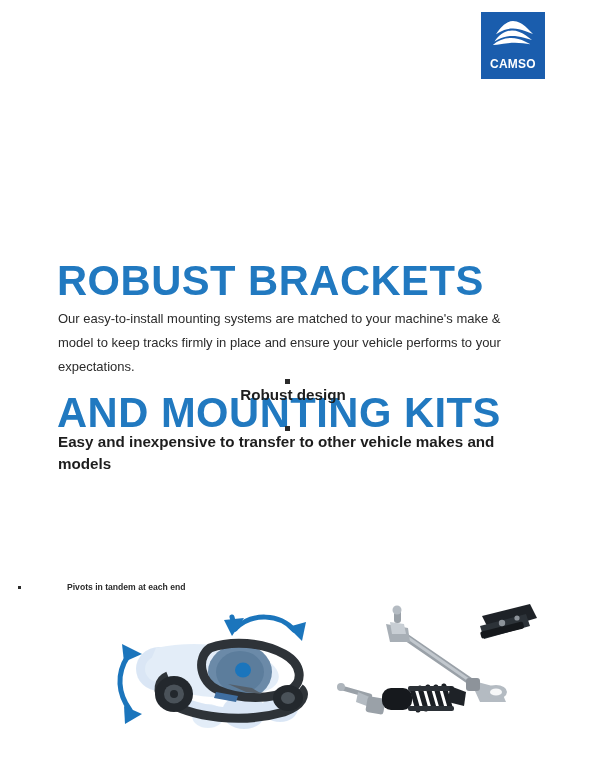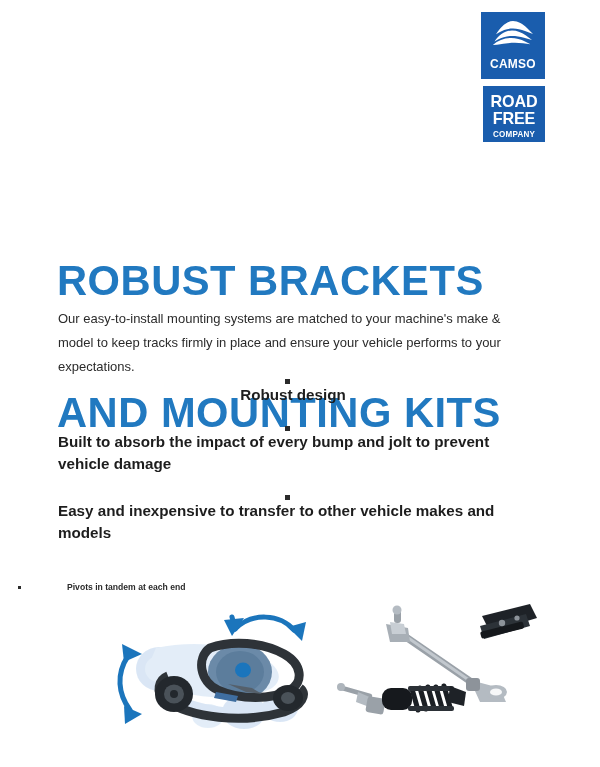--- a/index.html
+++ b/index.html
@@ -183,48 +183,37 @@
 
   <div class="logo-box camso">
     <svg class="camso-mark" viewBox="0 0 42 25">
       <path d="M21 1 C26 1 31 4 35 8 L41 14 L33 11 C29 9.5 25 8.5 21 8.5 C16 8.5 11 10 7 12.5 L4 14.2 C8 8 14 1 21 1 Z" fill="#ffffff"></path>
       <path d="M20 10.5 C25 10.5 30 12.5 34 15.5 L40 20 L32 17.8 C28 16.6 24 16 20 16 C15 16 10 17.4 6 19.6 L2.5 21.5 C7 15 13 10.5 20 10.5 Z" fill="#ffffff"></path>
       <path d="M19 18 C24 18 29 19.5 33 21.5 L38.5 24.2 L31 23.2 C27 22.7 23 22.5 19.5 22.8 C14.5 23.2 9.5 24 5 24.8 L0.8 25 C6 20.5 12.5 18 19 18 Z" fill="#ffffff"></path>
     </svg>
     <div class="camso-word">CAMSO</div>
   </div>
 
-  <div class="logo-box roadfree">
-    <div class="rf-lines">
-      <span class="rf-1">ROAD</span>
-      <span class="rf-2">FREE</span>
-      <span class="rf-3">COMPANY</span>
-    </div>
-  </div>
 
 </div>
 
 <h1 class="headline">
   <span>ROBUST BRACKETS</span>
   <span>AND MOUNTING KITS</span>
 </h1>
 
 <p class="intro">Our easy-to-install mounting systems are matched to your machine's make &amp; model to keep tracks firmly in place and ensure your vehicle performs to your expectations.</p>
 
 <div class="bullets">
 
   <div class="bullet-row">
     <span class="bullet-marker"></span>
     <span class="bullet-text">Robust design</span>
   </div>
 
-  <div class="bullet-row">
-    <span class="bullet-marker"></span>
-    <span class="bullet-text">Built to absorb the impact of every bump and jolt to prevent vehicle damage</span>
-  </div>
 
 
   <div class="bullet-row">
     <span class="bullet-marker"></span>
     <span class="bullet-text">Easy and inexpensive to transfer to other vehicle makes and models</span>
   </div>
 
 </div>
 
 <div class="footnote">

